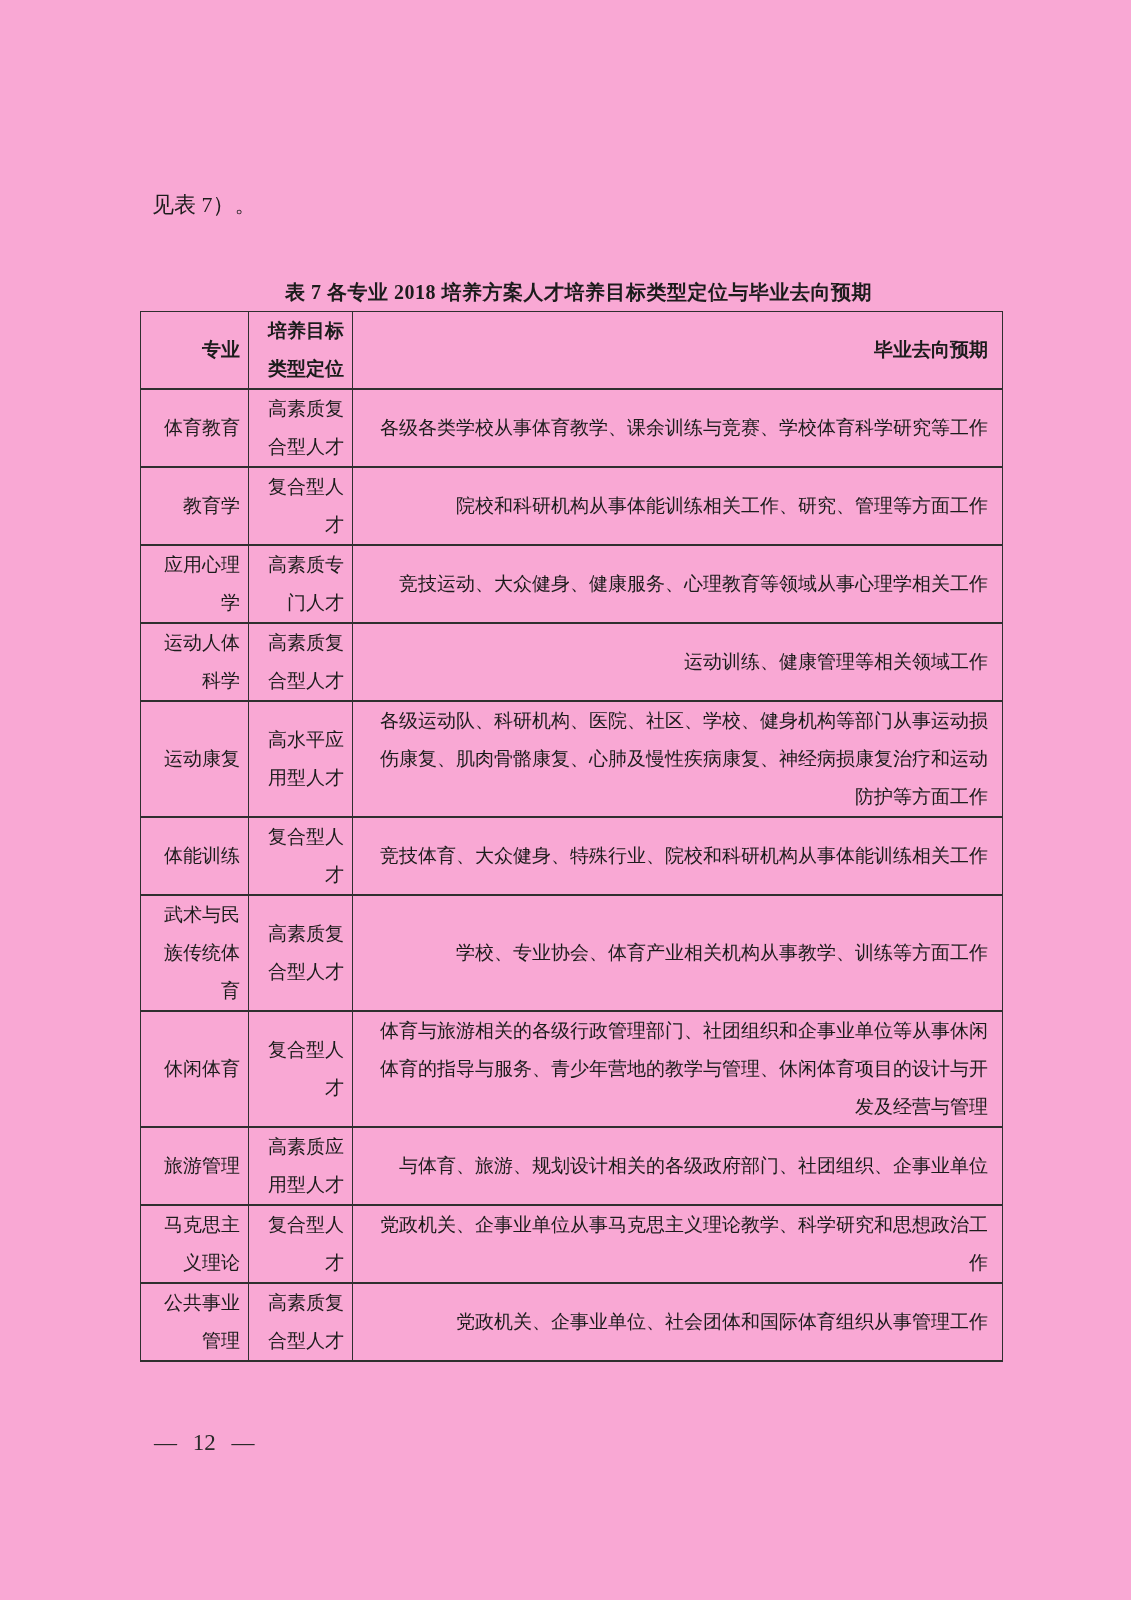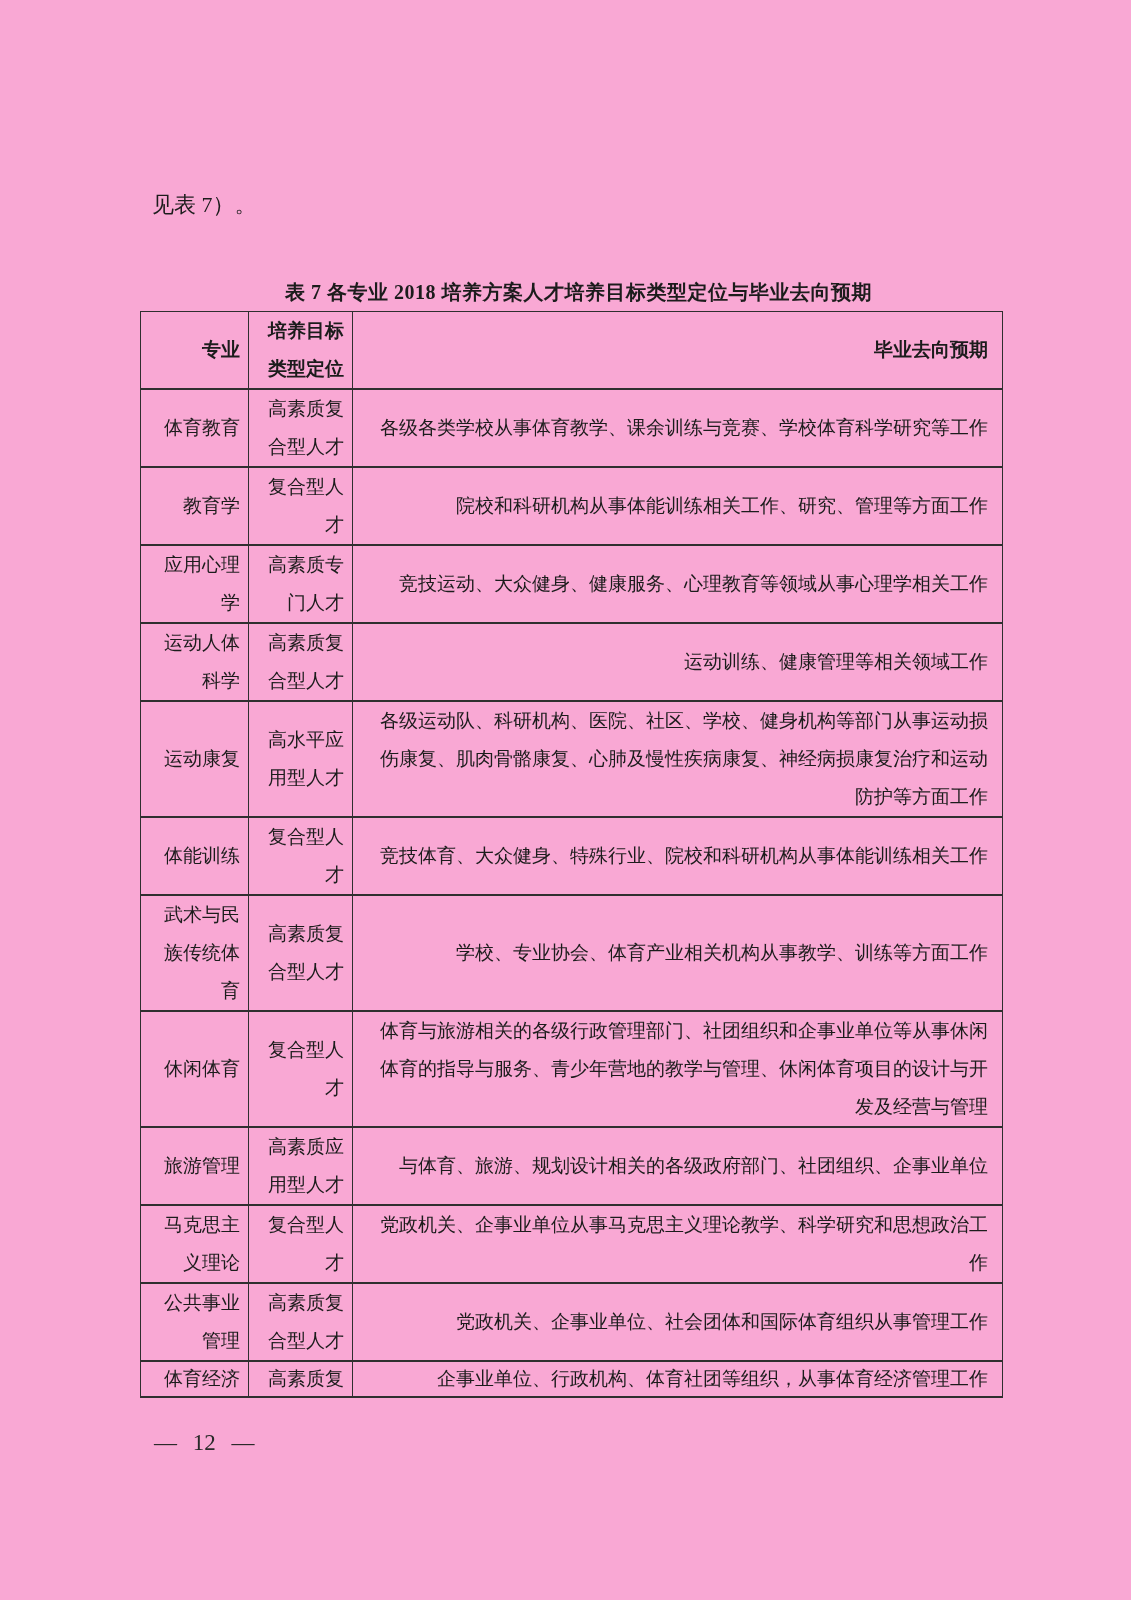--- a/index.html
+++ b/index.html
@@ -150,23 +150,18 @@
       <tr class="r9">
         <td>马克思主义理论</td>
         <td>复合型人才</td>
         <td>党政机关、企事业单位从事马克思主义理论教学、科学研究和思想政治工作</td>
       </tr>
       <tr class="r10">
         <td>公共事业管理</td>
         <td>高素质复合型人才</td>
         <td>党政机关、企事业单位、社会团体和国际体育组织从事管理工作</td>
       </tr>
-      <tr class="r11">
-        <td>体育经济</td>
-        <td>高素质复</td>
-        <td>企事业单位、行政机构、体育社团等组织，从事体育经济管理工作</td>
-      </tr>
     </tbody>
   </table>
 
   <div class="footer">— 12 —</div>
 
 </div>
 
 </body></html>

